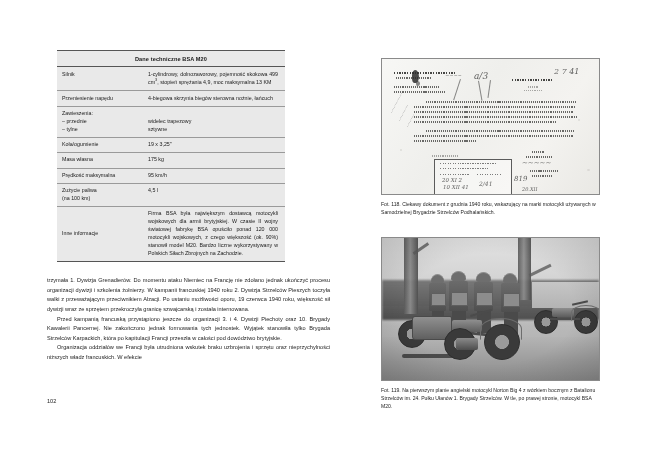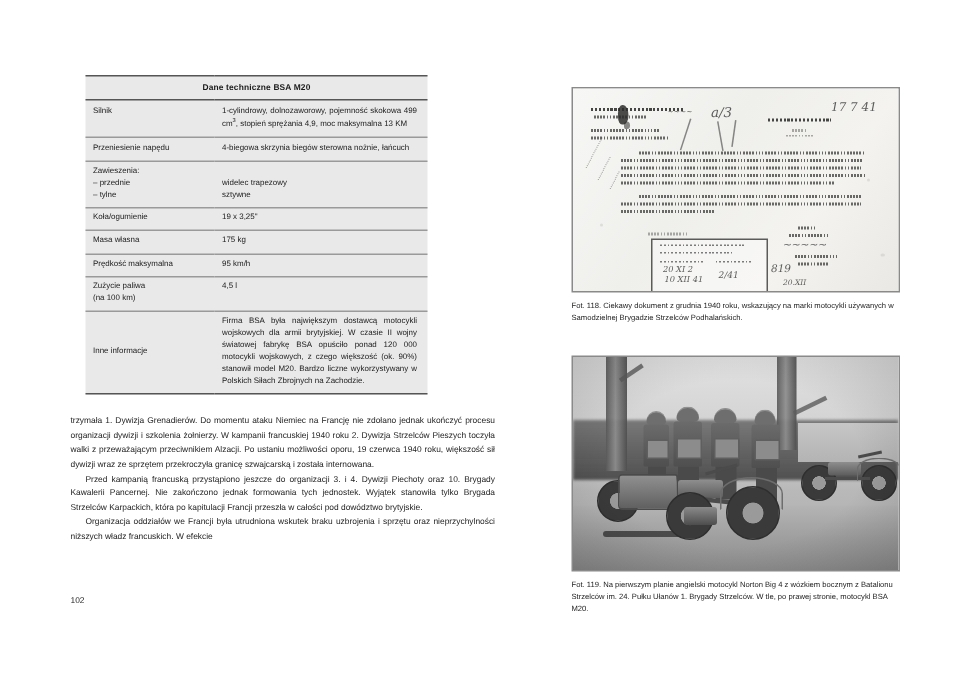--- a/index.html
+++ b/index.html
@@ -353,21 +353,21 @@
         <div class="inkblot" style="left:30px; top:11px; width:7px; height:13px;"></div>
         <div class="inkblot" style="left:34px; top:22px; width:4px; height:5px; opacity:.55;"></div>
 
         <div class="typeline" style="left:12px; top:27px; width:46px;"></div>
         <div class="typeline" style="left:12px; top:32px; width:52px;"></div>
 
         <div class="hdrline" style="left:130px; top:20px; width:42px;"></div>
         <div class="typeline faint" style="left:146px; top:27px; width:10px;"></div>
         <div class="typeline faint" style="left:142px; top:31px; width:18px; height:1px;"></div>
 
-        <div class="handwrite" style="left:172px; top:8px; font-size:8px;">17 7 41</div>
+        <div class="handwrite" style="left:172px; top:8px; font-size:8px;">2 7 41</div>
         <div class="handwrite" style="left:92px; top:12px; font-size:9px;">a/3</div>
         <div class="handwrite" style="left:63px; top:13px; font-size:5px;">~~~~</div>
         <div class="scrawl" style="left:78px; top:20px; height:22px; transform:rotate(18deg);"></div>
         <div class="scrawl" style="left:96px; top:22px; height:20px; transform:rotate(-10deg);"></div>
         <div class="scrawl" style="left:108px; top:21px; height:18px; transform:rotate(8deg);"></div>
         <div class="handwrite" style="left:6px; top:52px; font-size:4.4px; transform:rotate(-62deg); transform-origin:left top;">.................</div>
         <div class="handwrite" style="left:14px; top:60px; font-size:4.4px; transform:rotate(-62deg); transform-origin:left top;">.............</div>
         <div class="handwrite" style="left:22px; top:66px; font-size:4.4px; transform:rotate(-62deg); transform-origin:left top;">..........</div>
 
         <div class="typeline" style="left:44px; top:42px; width:150px;"></div>

